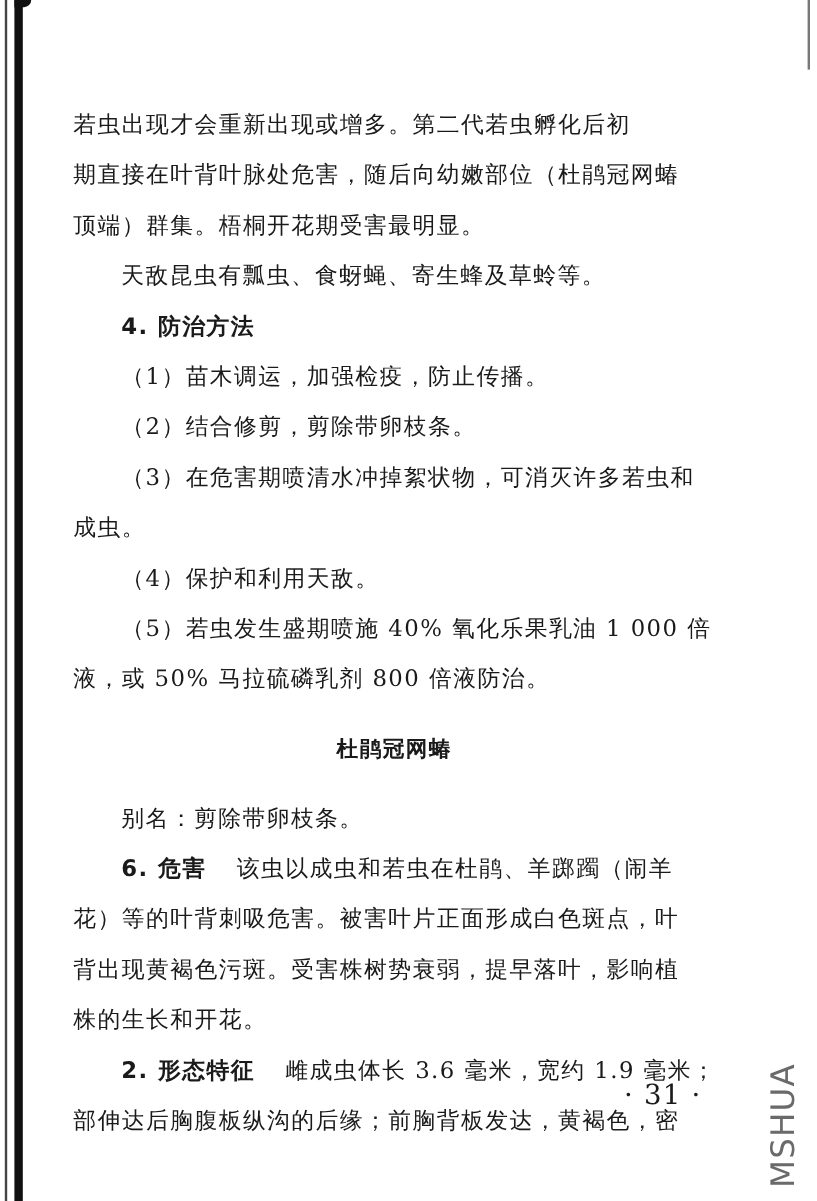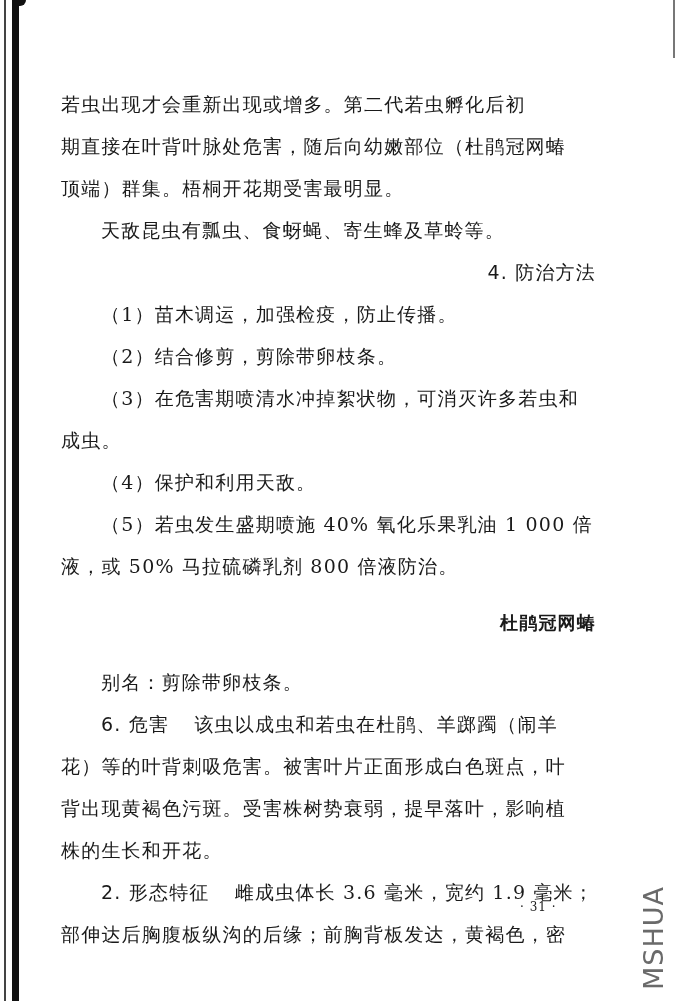--- a/index.html
+++ b/index.html
@@ -7,24 +7,24 @@
       width: 681px; height: 1001px; background: #ffffff; position: relative; overflow: hidden;
       font-family: "DejaVu Serif", "Liberation Serif", serif; color: #1a1a1a;
     }
     .left-border-outer { position: absolute; left: 4px; top: 0; width: 2px; height: 1001px; background: #444; }
     .left-border { position: absolute; left: 12px; top: 0; width: 7px; height: 1001px; background: #111; }
     .left-border-top { position: absolute; left: 12px; top: 0; width: 14px; height: 6px; background: #111; border-bottom-right-radius: 10px; }
     .right-mark { position: absolute; left: 673px; top: 0; width: 2px; height: 58px; background: #777; }
     .page { position: absolute; left: 61px; top: 83px; width: 535px; }
     .line { font-size: 19px; line-height: 42px; height: 42px; white-space: nowrap; letter-spacing: 1.2px; }
     .indent { padding-left: 40px; }
-    .bold { font-weight: normal; font-family: "DejaVu Sans", "Liberation Sans", sans-serif; text-align: right; }
-    .title { text-align: right; font-weight: bold; font-family: Liberation Mono, monospace; font-size: 18px; }
+    .bold { font-weight: bold; font-family: "DejaVu Sans", "Liberation Sans", sans-serif; }
+    .title { text-align: center; font-weight: bold; font-family: Liberation Sans, sans-serif; font-size: 18px; }
     .gap { height: 16px; }
-    .page-number { position: absolute; left: 520px; top: 900px; font-size: 12px; letter-spacing: 1px; }
+    .page-number { position: absolute; left: 520px; top: 900px; font-size: 23px; letter-spacing: 1px; }
     .watermark {
       position: absolute; left: 638px; top: 990px; transform-origin: 0 0; transform: rotate(-90deg);
       font-family: "DejaVu Sans", "Liberation Sans", sans-serif; font-size: 27px; color: #6a6a6a; letter-spacing: 1px;
     }
   </style>
 </head>
 <body>
 
 <div class="left-border-outer"></div>
 <div class="left-border"></div>

